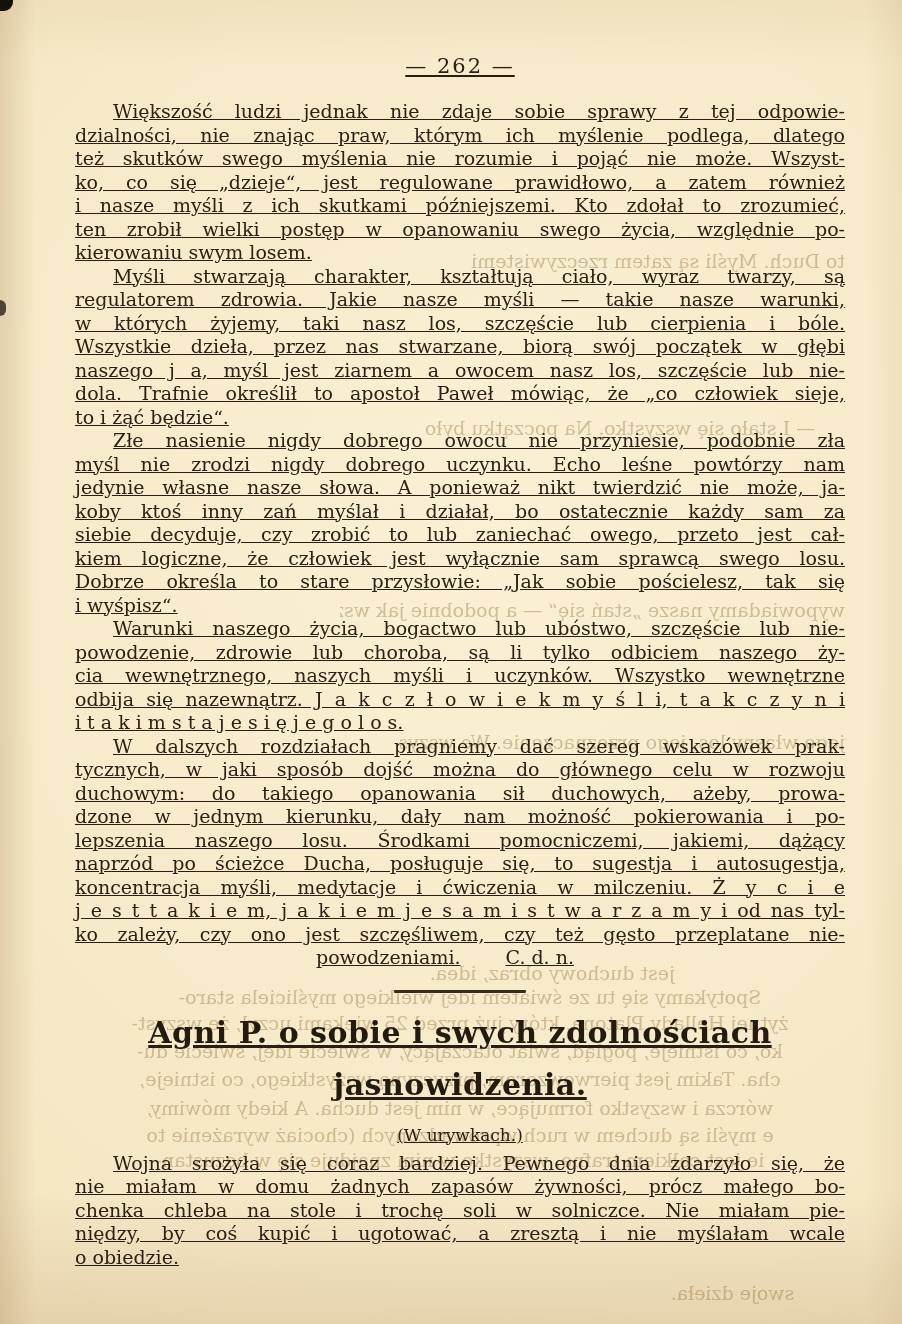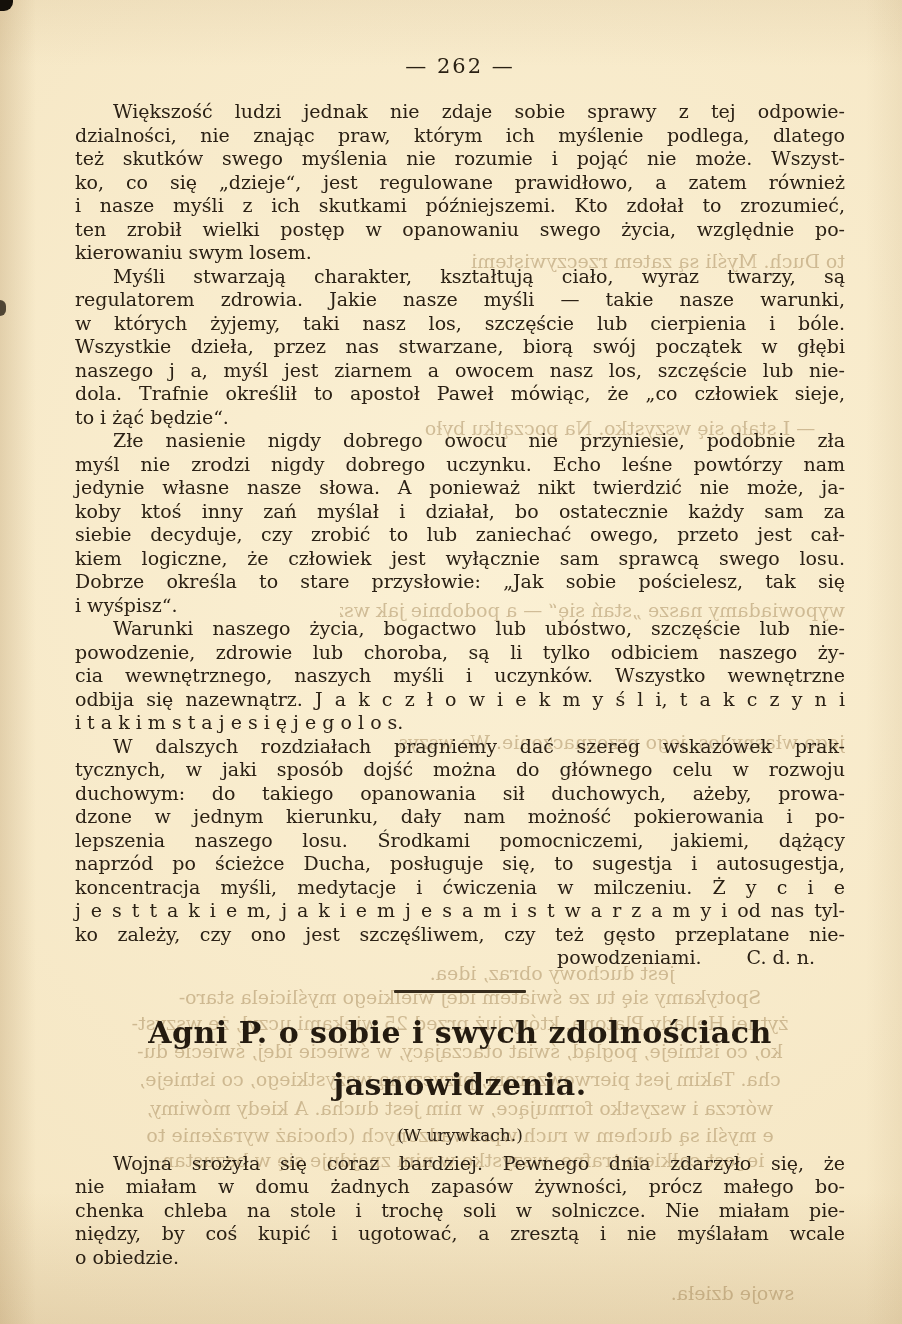--- a/index.html
+++ b/index.html
@@ -21,35 +21,35 @@
     position:absolute;left:0;top:0;width:13px;height:11px;background:#15100a;
     border-bottom-right-radius:9px;z-index:3;
   }
   .edge-mark{
     position:absolute;left:0;top:300px;width:6px;height:16px;background:rgba(30,22,12,.75);
     border-radius:0 6px 6px 0;z-index:3;
   }
   .page{
     position:relative;z-index:2;
     padding:54px 57px 0 75px; 
-    width:770px;color:#281f14;
+    width:770px;color:#281f14;text-decoration:underline;
   }
   .page-number{
     text-align:center;font-size:21px;letter-spacing:2px;color:#2a2114;
     margin-bottom:22px;
   }
   .para{margin:0;}
   .line{
     font-size:19px;height:23.5px;line-height:23.5px;
     text-align:justify;text-align-last:justify;
     white-space:normal;overflow:visible;color:#2b2115;
   }
   .line.first{padding-left:38px;}
   .line.lastline{text-align-last:left;}
-  .cdn-line{display:flex;justify-content:flex-end;gap:45px;}
+  .cdn-line{display:flex;justify-content:center;gap:45px;}
   .cdn-line .cdn{padding-right:30px;}
   .divider{
     width:132px;height:3px;background:#372c1c;border-radius:1px;
     margin:20px auto 0 auto;
   }
   .article-title{
     text-align:center;font-weight:bold;font-size:30px;line-height:40px;
     color:#241b10;margin-top:20px;letter-spacing:.5px;
   }
   .article-subtitle{

